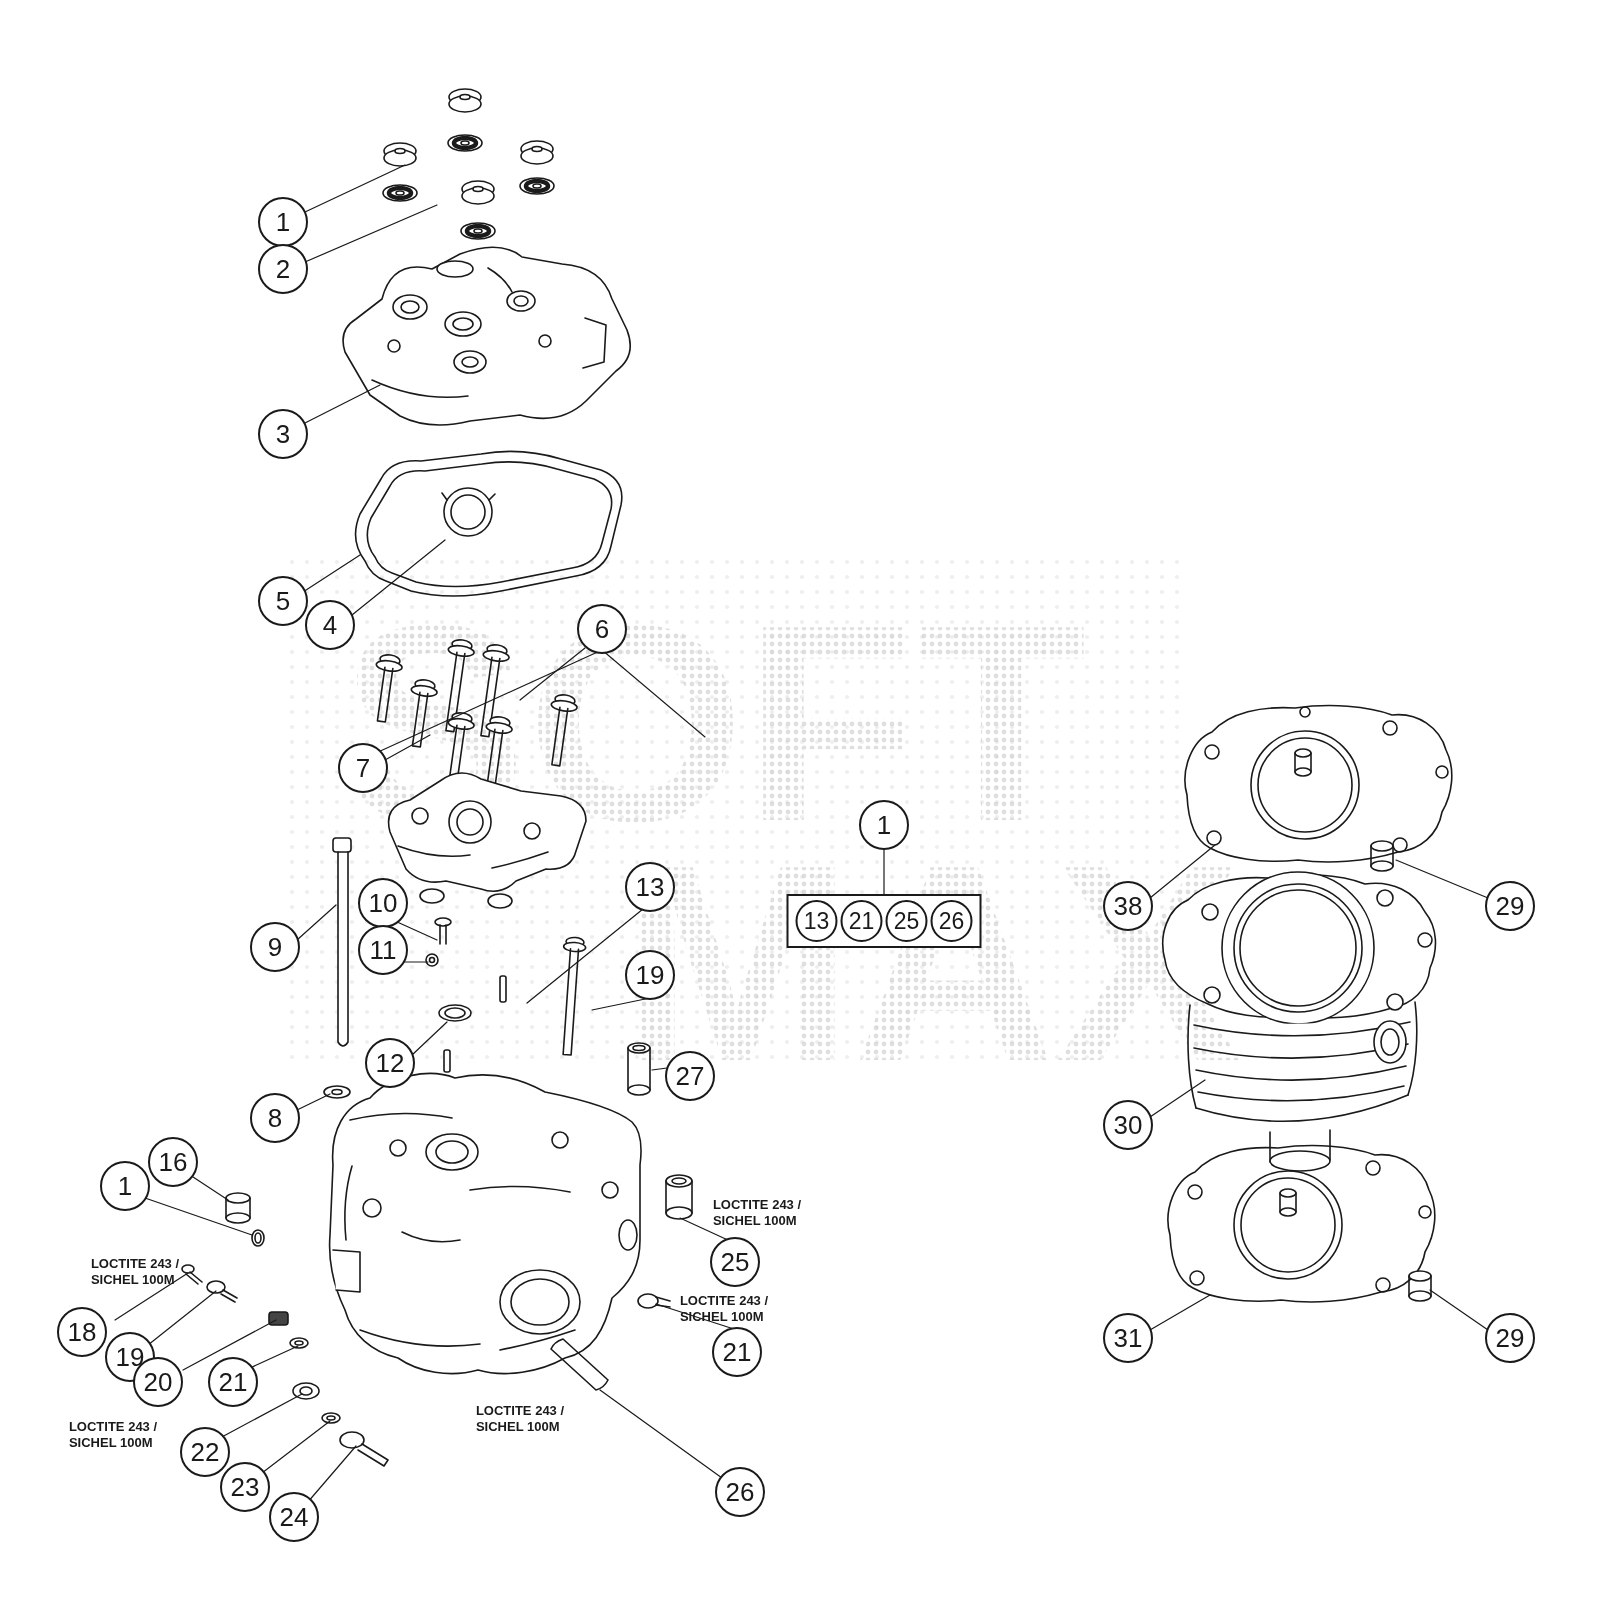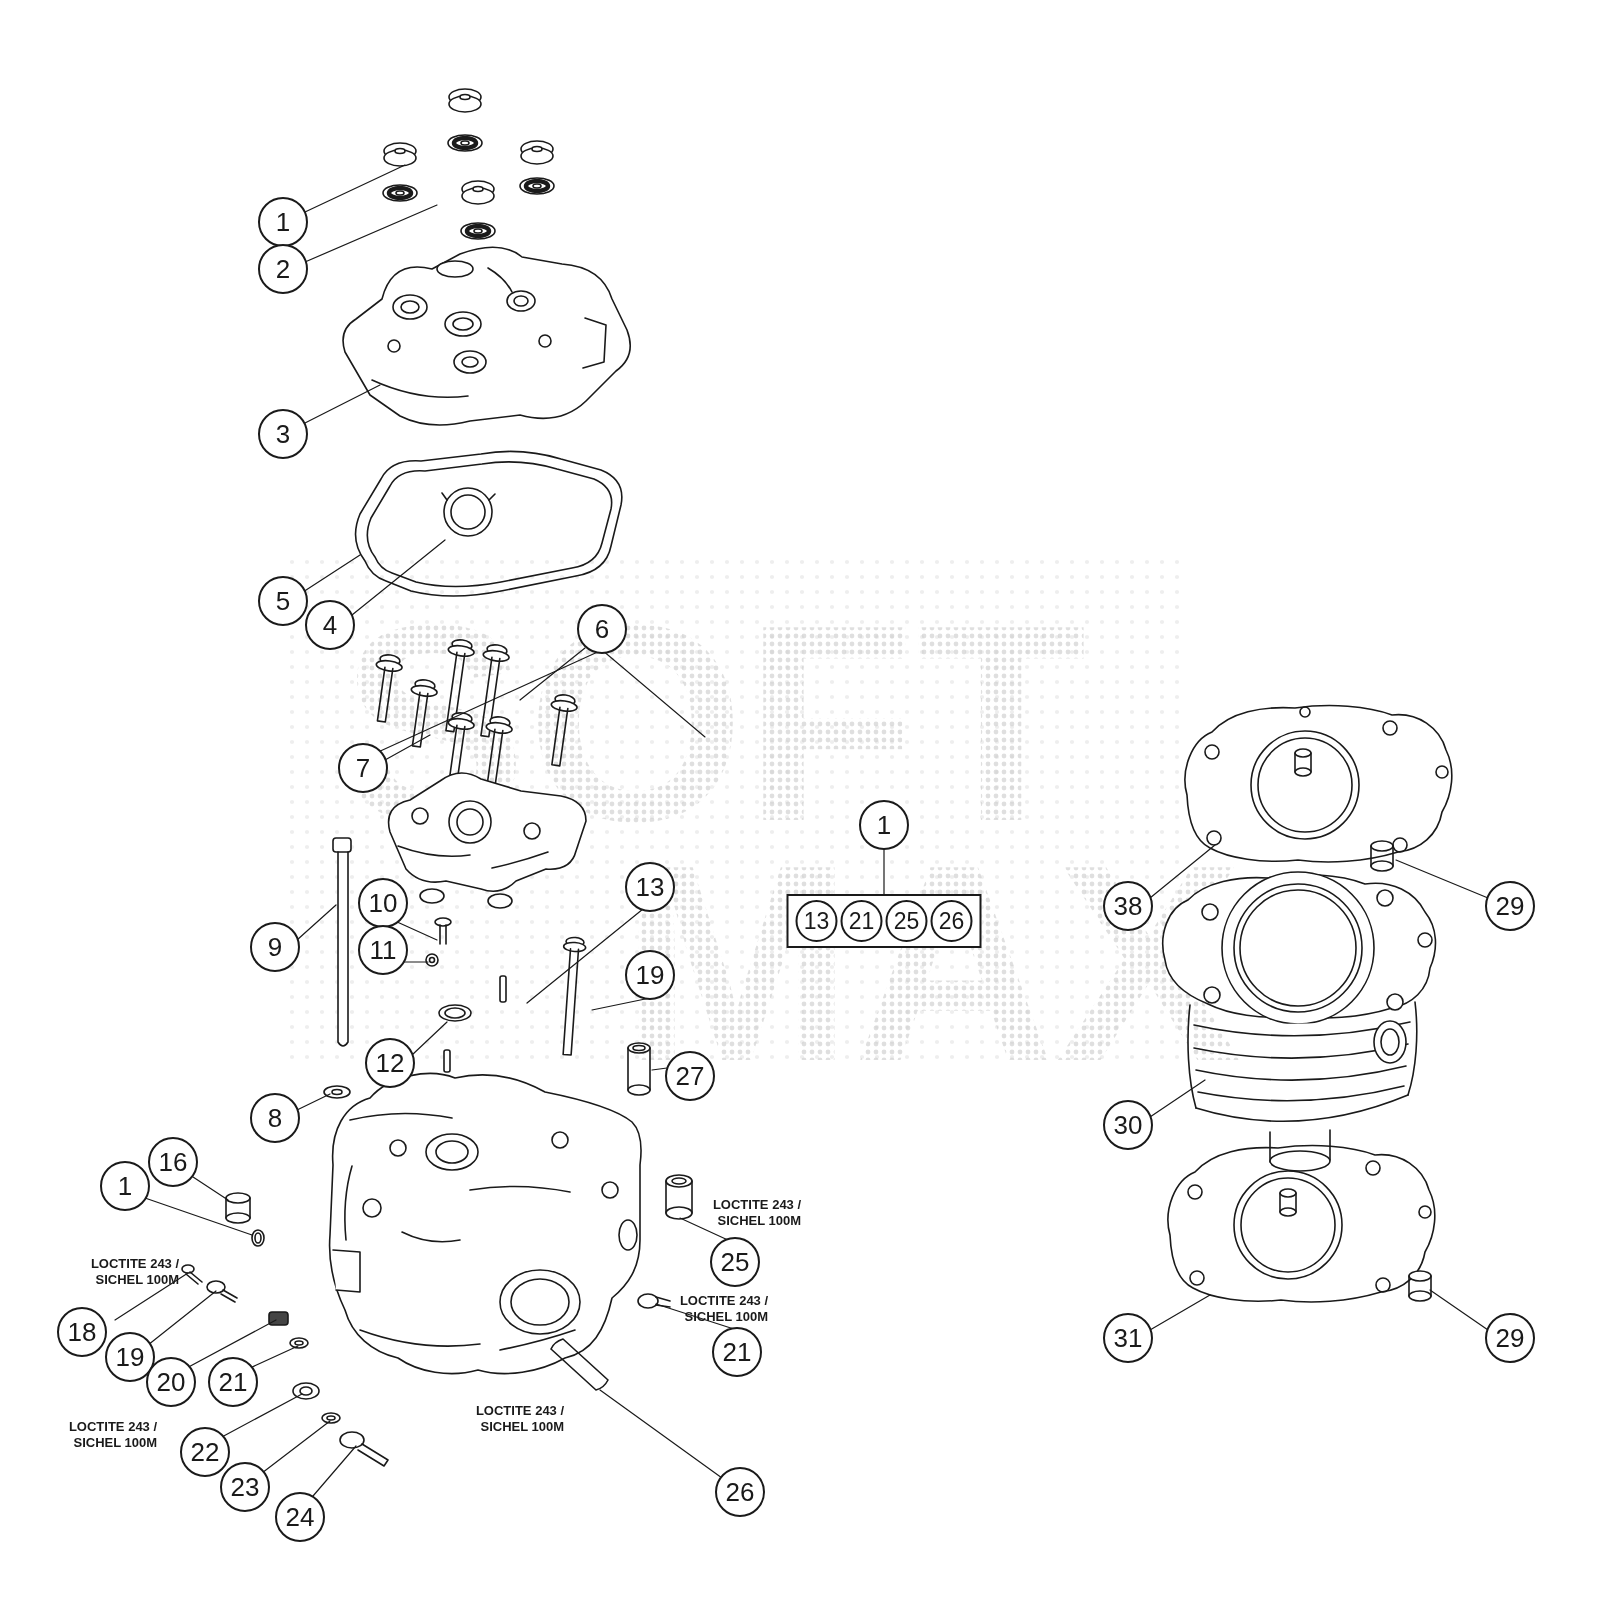--- a/index.html
+++ b/index.html
@@ -15,21 +15,21 @@
   }
   .group-box{
     position:absolute;transform:translate(-50%,-50%);border:2px solid #1a1a1a;background:#fff;
     display:flex;gap:3px;padding:4px 7px;z-index:5;
   }
   .group-box .callout{
     position:static;transform:none;width:38px;height:38px;font-size:23px;border-width:2px;
   }
   .note{
     position:absolute;transform:translate(-50%,-50%);font-size:13px;font-weight:bold;
-    text-align:right;white-space:nowrap;line-height:1.25;z-index:4;
+    text-align:left;white-space:nowrap;line-height:1.25;z-index:4;
   }
 </style>
 </head>
 <body>
 
 <div class="stage">
 
   <svg class="art" width="1600" height="1600" viewBox="0 0 1600 1600" fill="none" stroke="#1a1a1a" stroke-width="1.6" stroke-linecap="round" stroke-linejoin="round">
     <defs>
       <pattern id="dots" width="8" height="8" patternUnits="userSpaceOnUse">
@@ -343,25 +343,25 @@
   <div class="callout" style="left:125px;top:1186px">1</div>
   <div class="callout" style="left:1128px;top:906px">38</div>
   <div class="callout" style="left:1510px;top:906px">29</div>
   <div class="callout" style="left:1128px;top:1125px">30</div>
   <div class="callout" style="left:1128px;top:1338px">31</div>
   <div class="callout" style="left:1510px;top:1338px">29</div>
   <div class="callout" style="left:735px;top:1262px">25</div>
   <div class="callout" style="left:737px;top:1352px">21</div>
   <div class="callout" style="left:82px;top:1332px">18</div>
   <div class="callout" style="left:130px;top:1357px">19</div>
-  <div class="callout" style="left:171px;top:1382px">20</div>
+  <div class="callout" style="left:158px;top:1382px">20</div>
   <div class="callout" style="left:233px;top:1382px">21</div>
   <div class="callout" style="left:205px;top:1452px">22</div>
   <div class="callout" style="left:245px;top:1487px">23</div>
-  <div class="callout" style="left:300px;top:1517px">24</div>
+  <div class="callout" style="left:294px;top:1517px">24</div>
   <div class="callout" style="left:740px;top:1492px">26</div>
 
   <div class="group-box" style="left:884px;top:921px">
     <div class="callout">13</div>
     <div class="callout">21</div>
     <div class="callout">25</div>
     <div class="callout">26</div>
   </div>
 
   <div class="note" style="left:135px;top:1272px">

